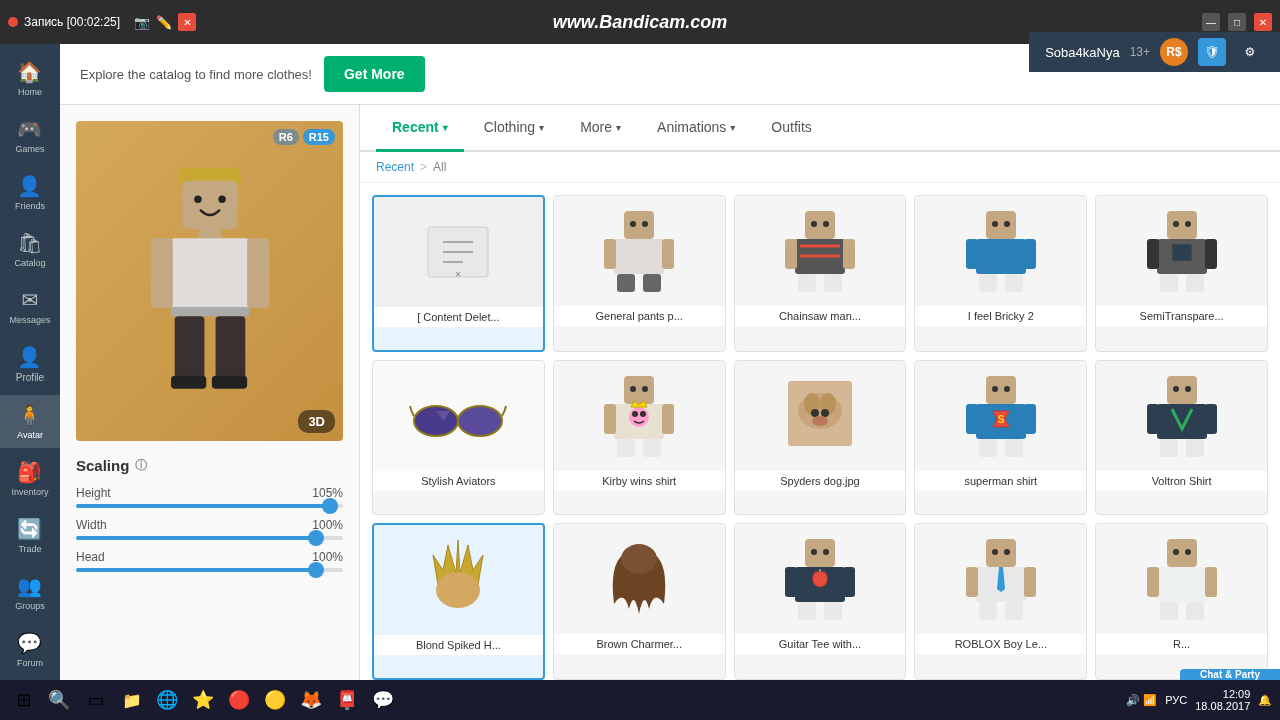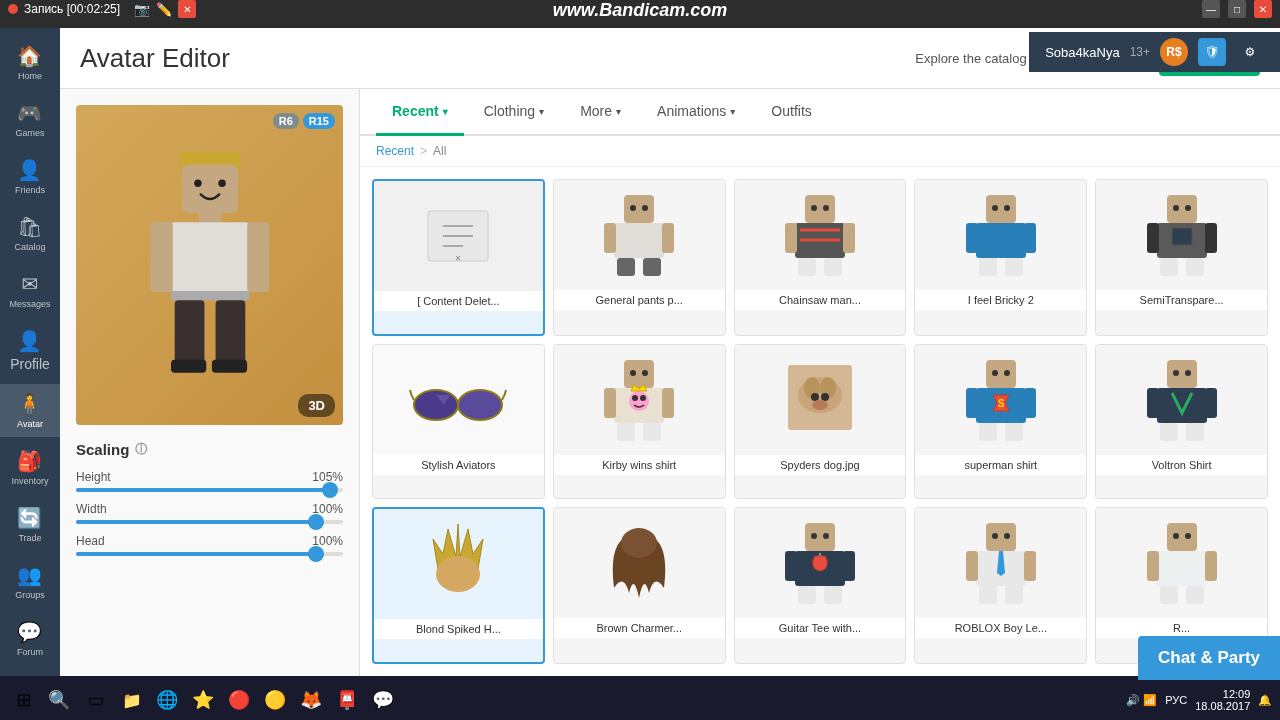--- a/index.html
+++ b/index.html
@@ -1,23 +1,23 @@
 <!DOCTYPE html>
 <html><head>
   <meta charset="utf-8">
   <style>
     * { margin: 0; padding: 0; box-sizing: border-box; }
     body { font-family: 'Segoe UI', Arial, sans-serif; background: #1a1a2e; width: 1280px; height: 720px; overflow: hidden; position: relative; }
 
     
     .top-bar {
-      height: 28px;
+      height: 44px;
       background: #2d2d2d;
       display: flex;
-      align-items: flex-start;
+      align-items: center;
       justify-content: space-between;
       padding: 0 8px;
       position: relative;
     }
     .top-bar-left { display: flex; align-items: center; gap: 6px; font-size: 12px; color: #fff; }
     .top-bar-center { position: absolute; left: 50%; transform: translateX(-50%); font-size: 18px; font-weight: bold; color: #fff; font-style: italic; }
     .top-bar-right { display: flex; gap: 8px; }
     .win-btn { width: 18px; height: 18px; border-radius: 2px; cursor: pointer; display: flex; align-items: center; justify-content: center; font-size: 10px; color: #fff; }
     .win-btn-min { background: #555; }
     .win-btn-max { background: #555; }
@@ -242,22 +242,22 @@
       background: #fff;
     }
 
     
     .chat-bar {
       position: absolute;
       bottom: 40px;
       right: 0;
       background: #3498db;
       color: #fff;
-      padding: 12px 20px;
-      font-size: 17px;
+      padding: 0 20px;
+      font-size: 10px;
       font-weight: bold;
       cursor: pointer;
       border-radius: 4px 0 0 0;
     }
 
     
     .taskbar {
       position: absolute;
       bottom: 0;
       left: 0;
@@ -338,21 +338,21 @@
     <div class="sidebar-item">
       <span class="sidebar-icon">🛍</span>
       <span style="font-size:9px;">Catalog</span>
     </div>
     <div class="sidebar-item">
       <span class="sidebar-icon">✉</span>
       <span style="font-size:9px;">Messages</span>
     </div>
     <div class="sidebar-item">
       <span class="sidebar-icon">👤</span>
-      <span style="font-size:14px;">Profile</span>
+      <span style="font-size:10px;">Profile</span>
     </div>
     <div class="sidebar-item active">
       <span class="sidebar-icon">🧍</span>
       <span style="font-size:9px;">Avatar</span>
     </div>
     <div class="sidebar-item">
       <span class="sidebar-icon">🎒</span>
       <span style="font-size:9px;">Inventory</span>
     </div>
     <div class="sidebar-item">
@@ -365,21 +365,20 @@
     </div>
     <div class="sidebar-item">
       <span class="sidebar-icon">💬</span>
       <span style="font-size:9px;">Forum</span>
     </div>
   </div>
 
   <div class="content" style="display:flex;flex-direction:column;">
 
     <div class="header">
-      <h1 class="header-title">Avatar Editor</h1>
       <div class="header-right">
         <span>Explore the catalog to find more clothes!</span>
         <button class="get-more-btn">Get More</button>
       </div>
     </div>
 
     <div style="display:flex;flex:1;overflow:hidden;">
 
       <div class="avatar-panel">
         <div class="avatar-viewport">

